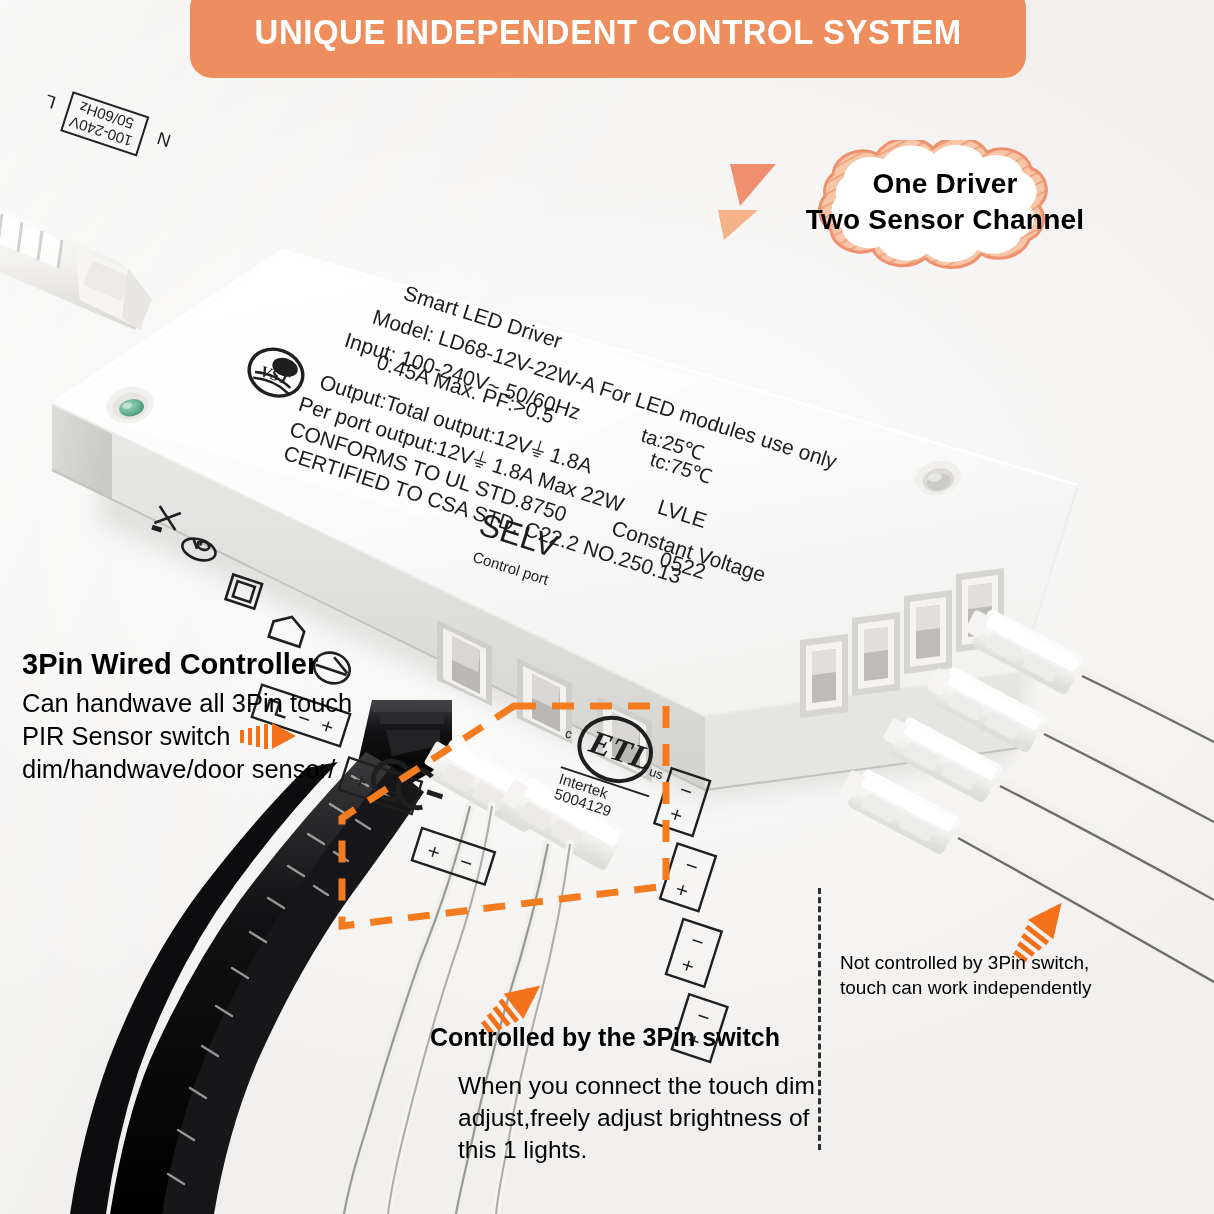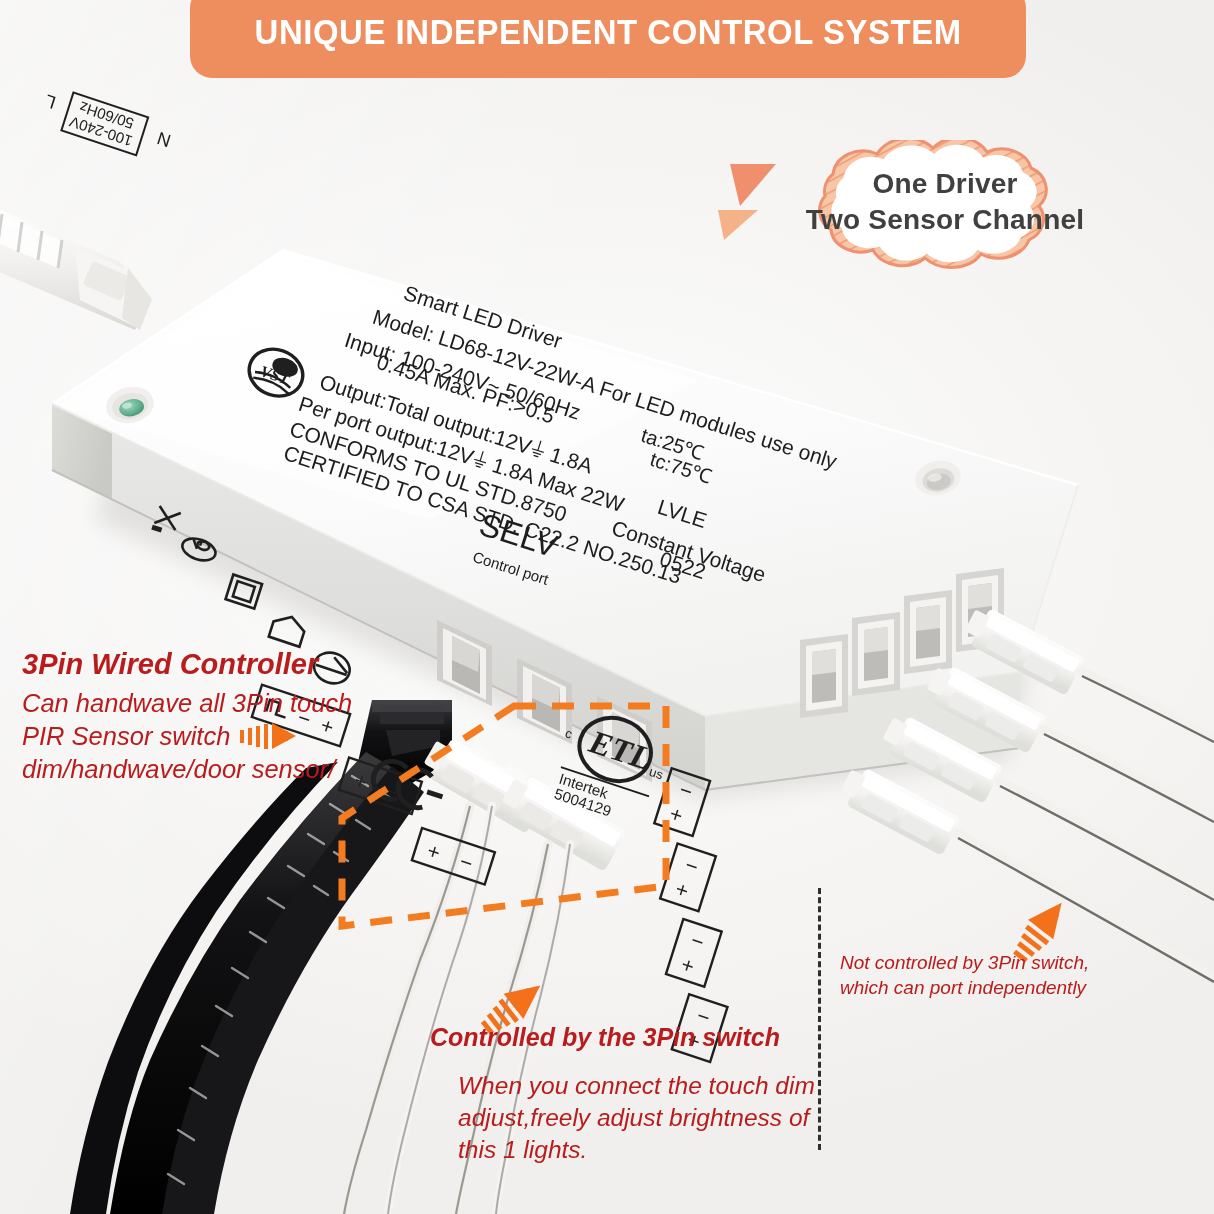--- a/index.html
+++ b/index.html
@@ -32,32 +32,32 @@
     color:#fff; font-size:35px; font-weight:bold; letter-spacing:.6px;
     transform:scaleX(.94); white-space:nowrap;
     font-family:"Liberation Sans", sans-serif;
   }
 
   
   #cloud-wrap{ position:absolute; left:735px; top:140px; width:420px; height:145px; }
   #cloud-svg{ position:absolute; inset:0; }
   #cloud-text{
     position:absolute; left:0; top:26px; width:420px;
-    text-align:center; color:#404040; font-weight:bold; font-size:28px;
+    text-align:center; color:#000000; font-weight:bold; font-size:28px;
     line-height:1.28; letter-spacing:.2px;
   }
   #cloud-line1,#cloud-line2{ display:block; }
   .cloud-arrow{ position:absolute; }
 
   
   #driver{ position:absolute; left:0; top:0; width:1214px; height:1214px; pointer-events:none;}
   #driver svg{ width:100%; height:100%; display:block; }
 
   
-  .anno{ position:absolute; color:#b91c1c;font-style:italic; }
+  .anno{ position:absolute; color:#000000; }
   .anno-title{ font-weight:bold; }
 
   #anno-left{ left:22px; top:648px; width:400px; }
   #anno-left .anno-title{ font-size:29px; line-height:1.15; margin-bottom:6px; }
   #anno-left .anno-body{ font-size:25.5px; line-height:1.28; }
 
   #anno-center{ left:418px; top:1022px; width:400px; }
   #anno-center .anno-title{ font-size:25px; line-height:1.2; margin-bottom:18px; padding-left:12px;}
   #anno-center .anno-body{ font-size:24.5px; line-height:1.3;margin-left:40px; }
 
@@ -549,15 +549,15 @@
     <rect x="20" y="29" width="5" height="23"></rect>
     <rect x="29" y="27" width="5" height="27"></rect>
     <path d="M 38 24 L 72 40 L 38 56 Z"></path>
     <rect x="38" y="34" width="22" height="12"></rect>
   </g>
 </svg>
 
 <div class="anno" id="anno-right">
   <div class="anno-body">
     <div>Not controlled by 3Pin switch,</div>
-    <div>which can port independently</div>
+    <div>touch can work independently</div>
   </div>
 </div>
 
 </body></html>

